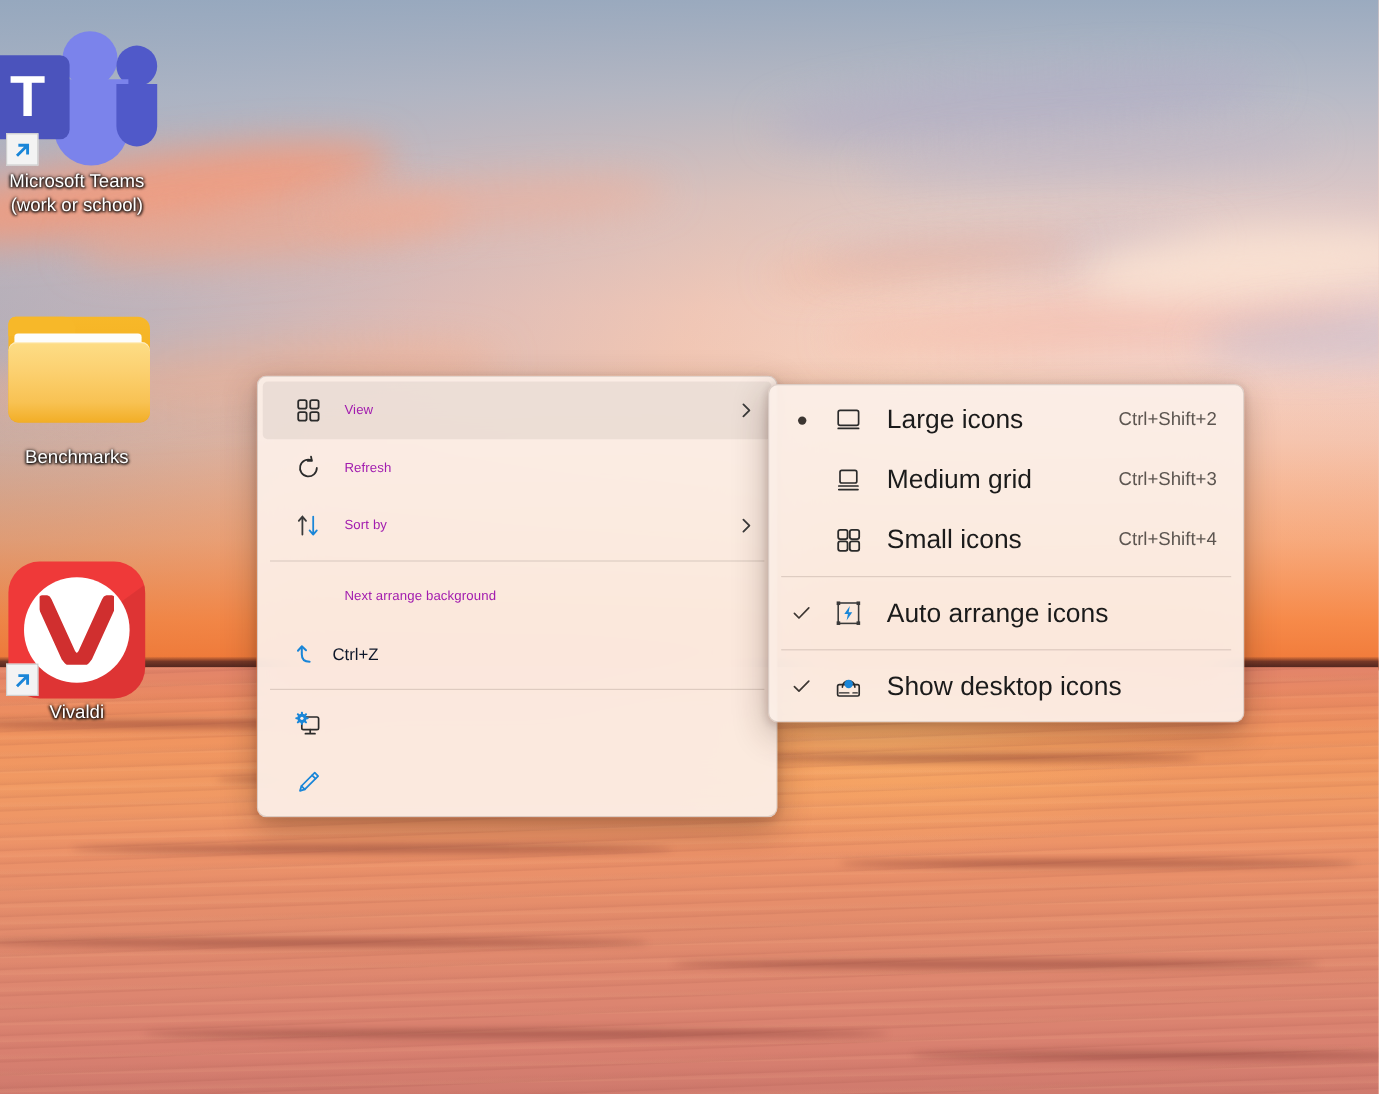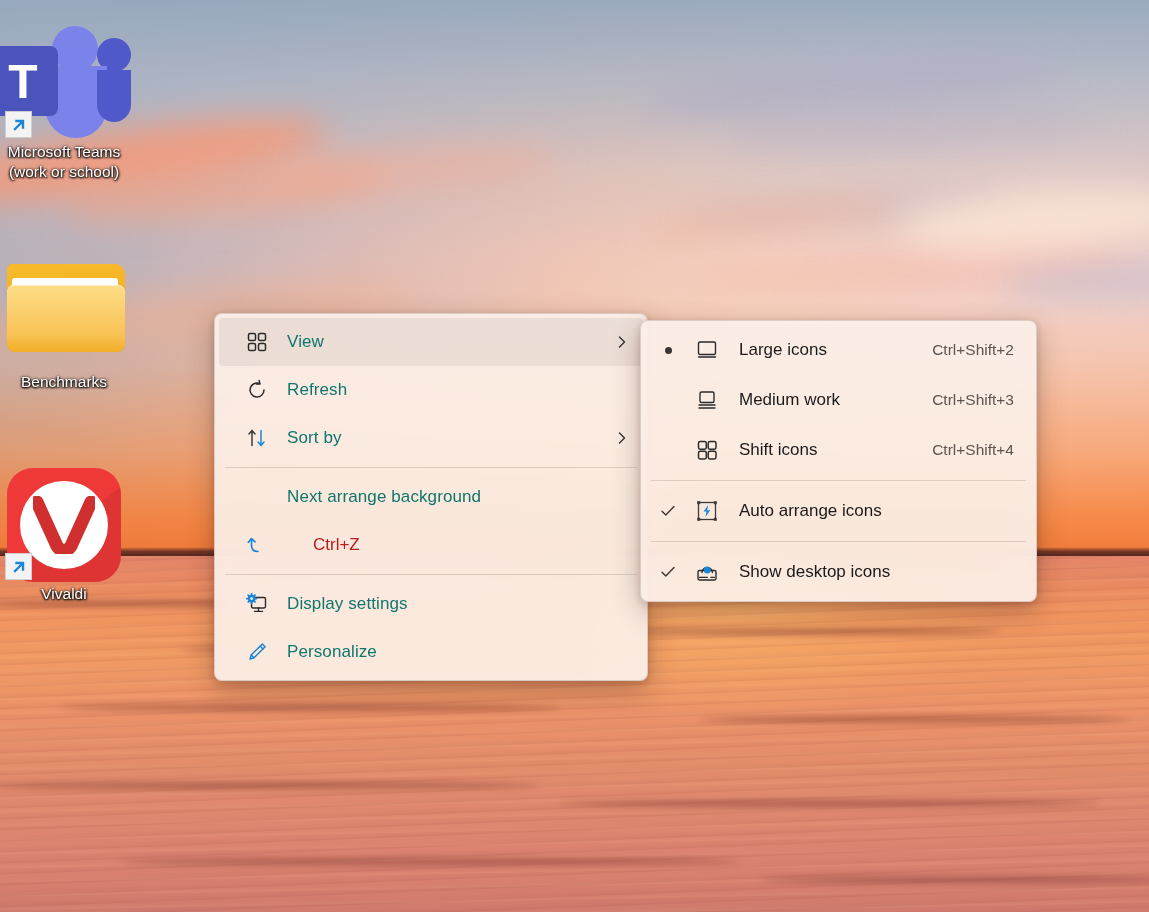--- a/index.html
+++ b/index.html
@@ -272,31 +272,30 @@
   .mi .ic {
     width: 40px;
     min-width: 40px;
     display: flex;
     align-items: center;
     justify-content: center;
     margin-left: 18px;
   }
   .mi .txt {
     flex: 1;
-    font-size: 17px;
-    color: #0f766e;
+    font-size: 11px;
+    color: #a21caf;
     letter-spacing: 0.1px;
     padding-left: 10px;
   }
   .mi .accel {
-    font-size: 17px;
-    color: #b91c1c;
+    font-size: 14px;
+    color: #0f172a;
     padding-right: 10px;
     white-space: nowrap;
-    margin-left: 36px;
   }
   .mi .chev {
     width: 18px;
     display: flex;
     align-items: center;
     justify-content: center;
     color: #3a3a3a;
   }
 
   .sep {
@@ -320,21 +319,21 @@
     display: flex; align-items: center; justify-content: center;
     color: #3c3632;
   }
   .sub-mi .ic {
     width: 32px; min-width: 32px;
     display: flex; align-items: center; justify-content: center;
     margin-left: 0;
   }
   .sub-mi .txt {
     flex: 1;
-    font-size: 17px;
+    font-size: 22px;
     color: #1b1b1b;
     padding-left: 16px;
   }
   .sub-mi .accel {
     font-size: 15.5px;
     color: #5c5550;
     padding-right: 18px;
     white-space: nowrap;
   }
   .radio-dot {
@@ -504,32 +503,30 @@
         <svg width="22" height="22" viewBox="0 0 22 22">
           <rect x="5.5" y="4.5" width="14" height="10.5" rx="1.4" fill="none" stroke="#2b2b2b" stroke-width="1.4"></rect>
           <path d="M12.5 15 V18 M8.5 18.4 H16.5" stroke="#2b2b2b" stroke-width="1.4" stroke-linecap="round"></path>
           <circle cx="5.6" cy="5.6" r="3.9" fill="#1a86d8"></circle>
           <circle cx="5.6" cy="5.6" r="1.35" fill="#fbf0e9"></circle>
           <path d="M5.6 0.8 v1.3 M5.6 9.1 v1.3 M0.8 5.6 h1.3 M9.1 5.6 h1.3
                    M2.2 2.2 l0.95 0.95 M8.05 8.05 l0.95 0.95
                    M9.0 2.2 l-0.95 0.95 M3.15 8.05 l-0.95 0.95" stroke="#1a86d8" stroke-width="1.7" stroke-linecap="round"></path>
         </svg>
       </span>
-      <span class="txt">Display settings</span>
     </div>
 
     <div class="mi">
       <span class="ic">
         <svg width="22" height="22" viewBox="0 0 22 22">
           <path d="M16.3 2.9 L19.1 5.7 L8.0 16.8 L4.0 18.0 L5.2 14.0 Z" fill="none" stroke="#1a86d8" stroke-width="1.45" stroke-linejoin="round"></path>
           <path d="M14.1 5.1 L16.9 7.9" stroke="#1a86d8" stroke-width="1.45" stroke-linecap="round"></path>
           <path d="M5.2 14.0 L8.0 16.8" stroke="#1a86d8" stroke-width="1.45" stroke-linecap="round"></path>
         </svg>
       </span>
-      <span class="txt">Personalize</span>
     </div>
   </div>
 
   <div class="menu" id="view-submenu">
 
     <div class="sub-mi">
       <span class="gutter">
         <span class="radio-dot"></span>
       </span>
       <span class="ic">
@@ -543,35 +540,35 @@
     </div>
 
     <div class="sub-mi">
       <span class="gutter"></span>
       <span class="ic">
         <svg width="24" height="24" viewBox="0 0 24 24">
           <rect x="5" y="4" width="14" height="10.5" rx="1.5" fill="none" stroke="#2b2b2b" stroke-width="1.4"></rect>
           <path d="M4 17 H20 M4 20 H20" stroke="#2b2b2b" stroke-width="1.4" stroke-linecap="round"></path>
         </svg>
       </span>
-      <span class="txt">Medium work</span>
+      <span class="txt">Medium grid</span>
       <span class="accel">Ctrl+Shift+3</span>
     </div>
 
     <div class="sub-mi">
       <span class="gutter"></span>
       <span class="ic">
         <svg width="24" height="24" viewBox="0 0 24 24">
           <rect x="3.5" y="3.5" width="7.8" height="7.8" rx="1.7" fill="none" stroke="#2b2b2b" stroke-width="1.5"></rect>
           <rect x="13.2" y="3.5" width="7.8" height="7.8" rx="1.7" fill="none" stroke="#2b2b2b" stroke-width="1.5"></rect>
           <rect x="3.5" y="13.2" width="7.8" height="7.8" rx="1.7" fill="none" stroke="#2b2b2b" stroke-width="1.5"></rect>
           <rect x="13.2" y="13.2" width="7.8" height="7.8" rx="1.7" fill="none" stroke="#2b2b2b" stroke-width="1.5"></rect>
         </svg>
       </span>
-      <span class="txt">Shift icons</span>
+      <span class="txt">Small icons</span>
       <span class="accel">Ctrl+Shift+4</span>
     </div>
 
     <div class="sep"></div>
 
     <div class="sub-mi">
       <span class="gutter">
         <svg width="18" height="18" viewBox="0 0 18 18">
           <path d="M3 9.2 L6.8 13 L15 4.6" fill="none" stroke="#3c3632" stroke-width="1.4" stroke-linecap="round" stroke-linejoin="round"></path>
         </svg>

